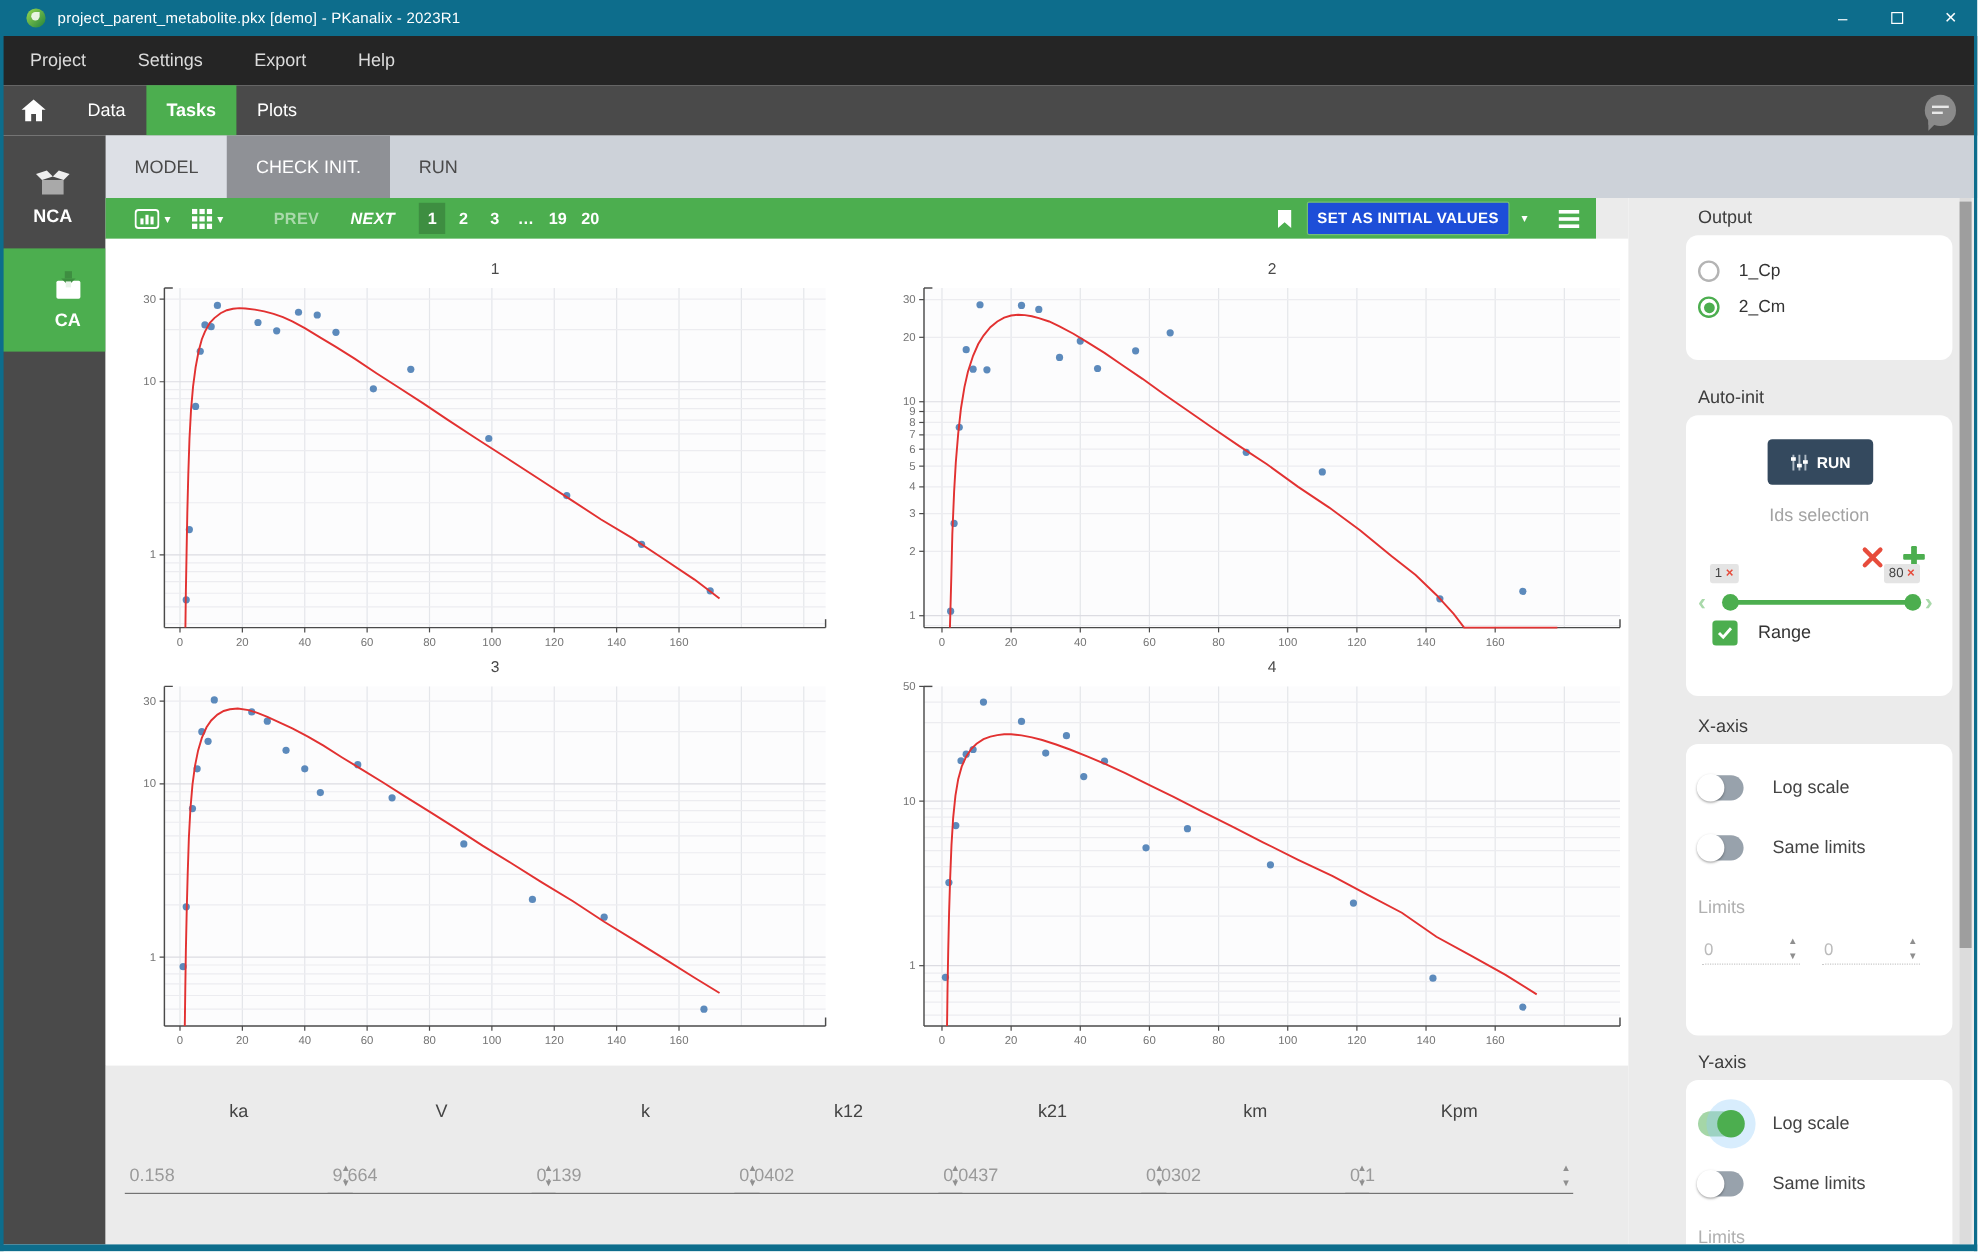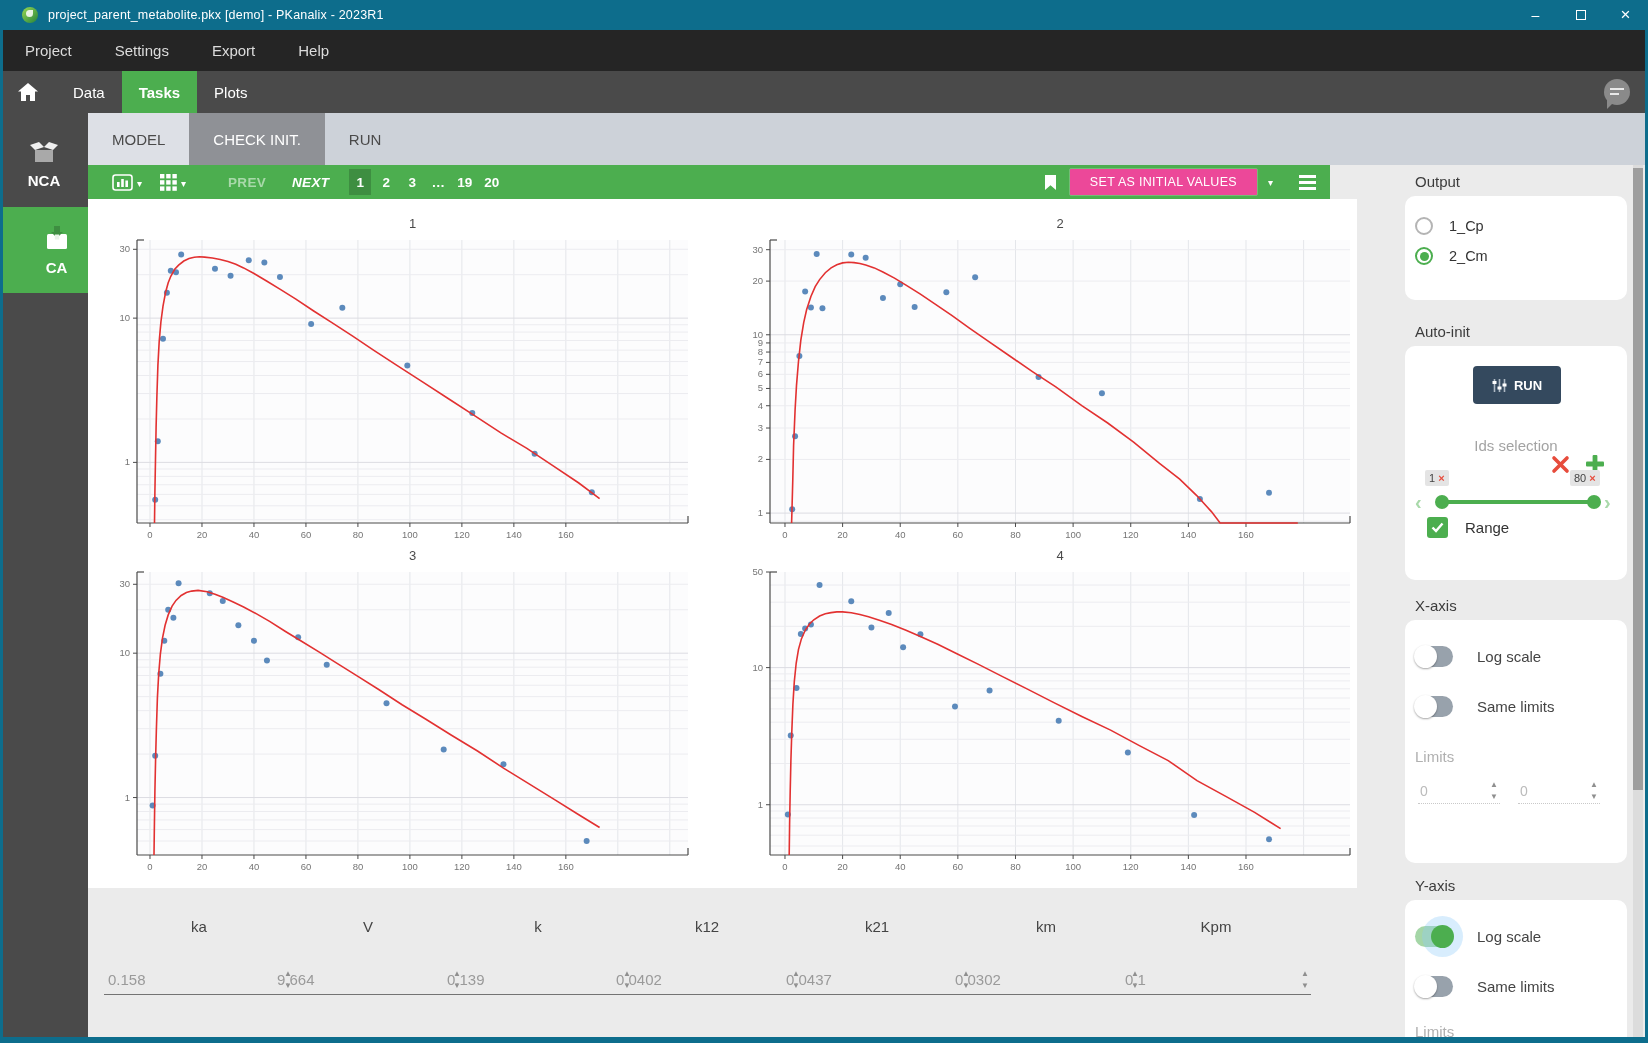--- a/index.html
+++ b/index.html
@@ -57,22 +57,22 @@
     display:flex; align-items:center; color:#fff; }
   .tb-icon { display:flex; align-items:center; }
   .caret { font-size:10px; margin:2px 0 0 4px; }
   .tb-prev { margin-left:42px; font-weight:bold; font-size:13.5px; color:#a9d9aa; letter-spacing:.3px; }
   .tb-next { margin-left:26px; font-weight:bold; font-size:13.5px; letter-spacing:.3px;font-style:italic; }
   .pages { display:flex; align-items:center; margin-left:18px; }
   .page { min-width:22px; height:26px; display:flex; align-items:center; justify-content:center;
     font-weight:bold; font-size:13.5px; padding:0 4px; margin:0 2px; }
   .page.active { background:#3e8e41; }
   .tb-right { margin-left:auto; display:flex; align-items:center; margin-right:14px; }
-  .set-btn { background:#ec4899; border:1px solid #73bd76; border-radius:2px; color:#fff;
-    font-weight:normal; font-size:12.5px; letter-spacing:.3px; padding:6px 20px; margin-left:12px; }
+  .set-btn { background:#1d4ed8; border:1px solid #73bd76; border-radius:2px; color:#fff;
+    font-weight:bold; font-size:12.5px; letter-spacing:.3px; padding:6px 8px; margin-left:12px; }
   .set-caret { margin-left:10px; font-size:10px; }
   .hamburger { margin-left:26px; display:flex; flex-direction:column; gap:3px; }
   .hamburger i { width:17px; height:3px; background:#fff; display:block; }
   .gray-patch { position:absolute; left:1330px; top:165px; width:27px; height:34px; background:#ebebeb; }
 
   
   .plots { position:absolute; left:88px; top:199px; width:1269px; height:689px; background:#fff; }
   svg text.tick { font-family:"Liberation Sans",sans-serif; font-size:9.5px; fill:#757575; }
   svg text.ptitle { font-family:"Liberation Sans",sans-serif; font-size:13px; fill:#4a4a4a; }
 
@@ -93,21 +93,21 @@
   .card { position:absolute; left:48px; width:222px; background:#fff; border-radius:10px; }
   .radio-row { position:absolute; left:58px; display:flex; align-items:center; gap:16px; }
   .radio { width:18px; height:18px; border-radius:50%; border:2px solid #b4b4b4; background:#fff;
     display:flex; align-items:center; justify-content:center; }
   .radio.selected { border-color:#4cae4f; }
   .radio.selected i { width:9px; height:9px; border-radius:50%; background:#4cae4f; display:block; }
   .radio-label { font-size:14.5px; color:#333; }
   .run-btn { position:absolute; left:116px; top:201px; width:88px; height:38px; background:#34495e;
     border-radius:4px; color:#fff; font-weight:bold; font-size:13px; display:flex;
     align-items:center; justify-content:center; gap:7px; }
-  .ids-label { position:absolute; left:48px; top:272px; width:222px; text-align:center;
+  .ids-label { position:absolute; left:48px; top:256px; width:222px; text-align:center;
     font-size:15px; color:#a3a3a3; }
   .icon-x { position:absolute; left:194px; top:290px; }
   .icon-plus { position:absolute; left:228px; top:289px; }
   .chip { position:absolute; top:305px; background:#e4e4e4; border-radius:2px; font-size:11px;
     color:#444; padding:2px 4px; display:flex; gap:3px; align-items:center; }
   .chip b { color:#e74c3c; font-size:11px; }
   .slider-chevron { position:absolute; top:326px; font-size:20px; color:#a9d9aa; font-weight:bold; }
   .slider-track { position:absolute; left:85px; top:335px; width:152px; height:4px;
     background:#4cae4f; border-radius:2px; }
   .slider-handle { position:absolute; top:-5px; width:14px; height:14px; border-radius:50%;

